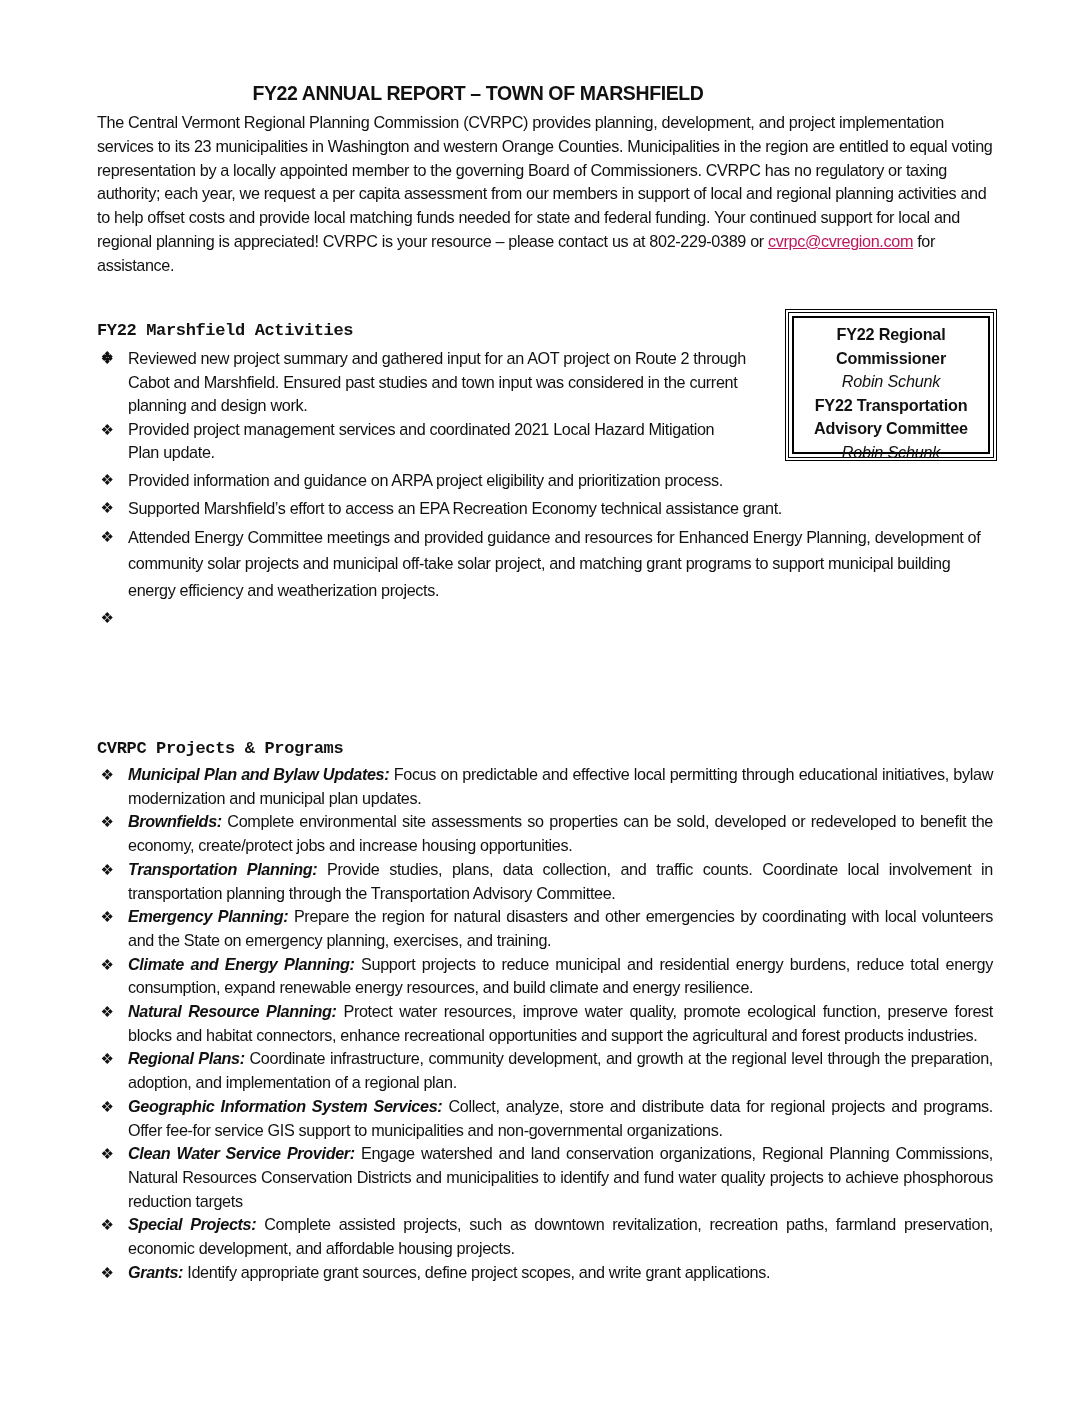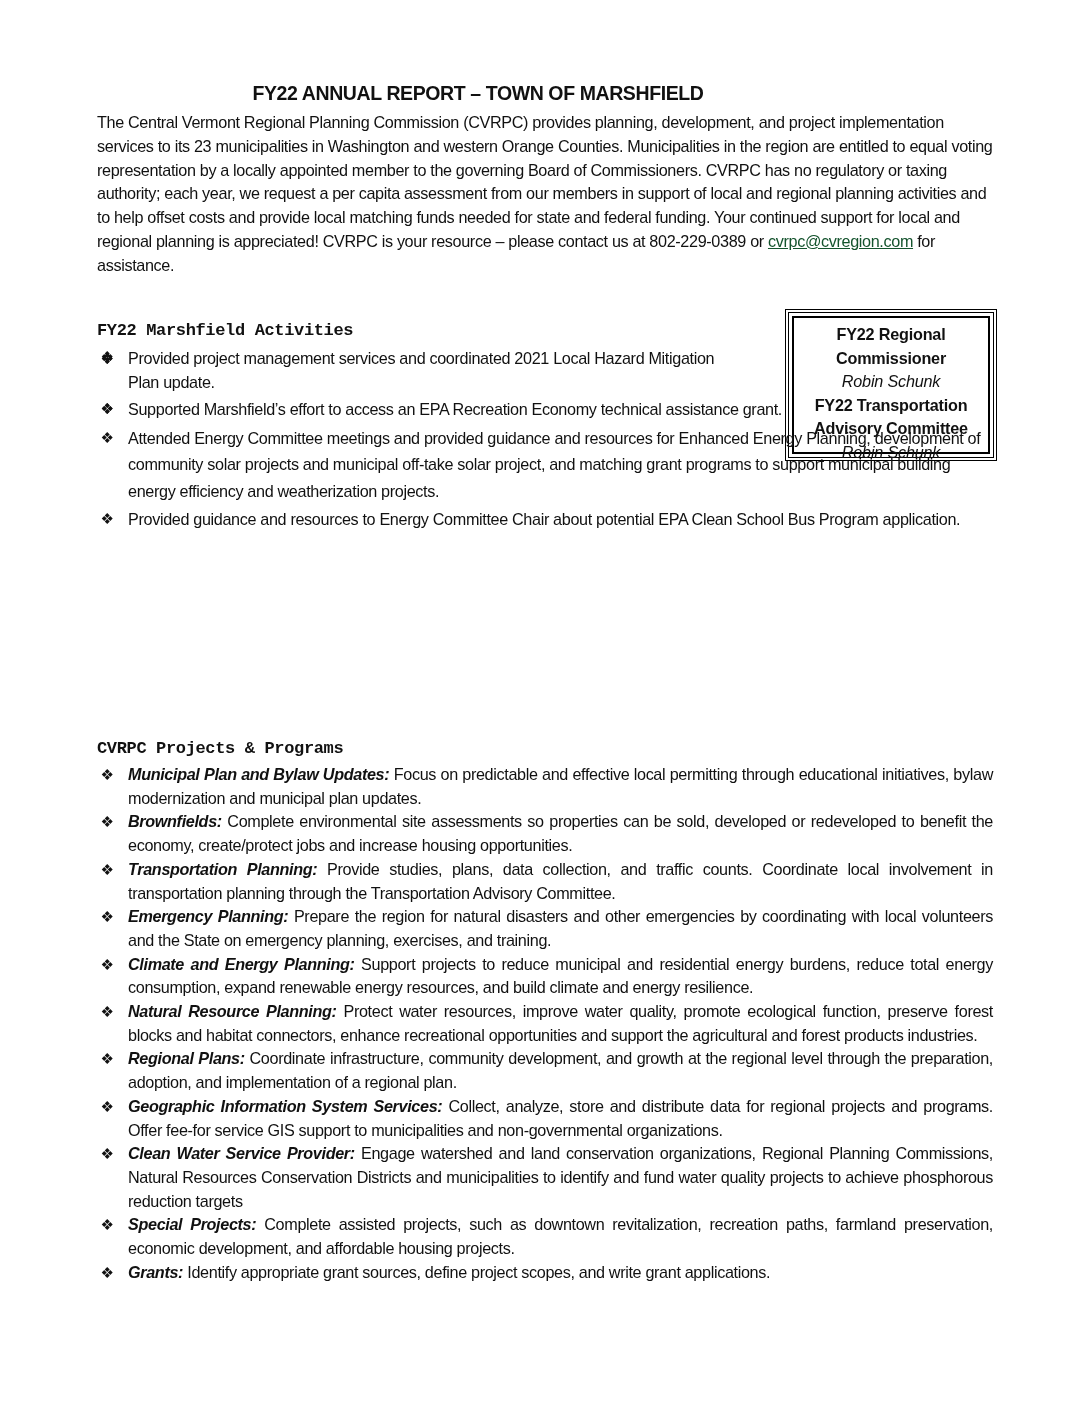--- a/index.html
+++ b/index.html
@@ -3,21 +3,21 @@
 <meta charset="utf-8">
 <style>
   html, body { margin:0; padding:0; background:#ffffff; }
   body { width:1088px; height:1408px; position:relative; overflow:hidden;
          font-family:"Liberation Sans", "DejaVu Sans", sans-serif; color:#111; }
   .page { position:absolute; left:0; top:0; width:1088px; height:1408px; }
   .title { position:absolute; top:82px; left:0; width:956px; text-align:center;
            font-weight:bold; font-size:19.5px; letter-spacing:-0.4px; }
   .intro { position:absolute; top:111px; left:97px; width:900px;
            font-size:16.2px; line-height:23.8px; letter-spacing:-0.35px; }
-  .intro a { color:#14532d; text-decoration:underline; }
+  .intro a { color:#be185d; text-decoration:underline; }
   .h2 { position:absolute; left:97px; font-weight:bold; font-size:17px; letter-spacing:-0.35px;font-family:Liberation Mono, monospace; }
   .list { position:absolute; left:97px; margin:0; padding:0; list-style:none;
           font-size:16.2px; letter-spacing:-0.35px; }
   .list li { position:relative; padding-left:31px; }
   .bullet { position:absolute; left:0; top:0; font-size:15px; width:20px; text-align:center; }
   .act li { line-height:26.5px; }
   .act li.tight { line-height:23.5px; }
   .act .narrow { display:block; width:625px; }
   .proj li { line-height:23.7px; text-align:justify; }
   .proj .term { font-weight:bold; font-style:italic; }
@@ -47,29 +47,30 @@
     </div>
   </div>
 
   <div class="h2" style="top:321px;">FY22 Marshfield Activities</div>
   <ul class="list act" style="top:344px; width:900px;">
     <li>
         <span class="bullet">❖</span>
       </li>
     <li class="tight" style="margin-top:3px;">
         <span class="bullet">❖</span>
+        <span class="narrow" style="width:650px;">Reviewed new project summary and gathered input for an AOT project on Route 2 through Cabot and Marshfield. Ensured past studies and town input was considered in the current planning and design work.</span>
       </li>
     <li class="tight">
         <span class="bullet">❖</span>
         <span class="narrow" style="width:610px;">Provided project management services and coordinated 2021 Local Hazard Mitigation Plan update.</span>
       </li>
-    <li style="margin-top:2px;"><span class="bullet">❖</span></li>
+    <li style="margin-top:2px;"><span class="bullet">❖</span><span>Provided information and guidance on ARPA project eligibility and prioritization process.</span></li>
     <li style="margin-top:2px;"><span class="bullet">❖</span><span>Supported Marshfield’s effort to access an EPA Recreation Economy technical assistance grant.</span></li>
     <li style="margin-top:2px;"><span class="bullet">❖</span><span>Attended Energy Committee meetings and provided guidance and resources for Enhanced Energy Planning, development of community solar projects and municipal off-take solar project, and matching grant programs to support municipal building energy efficiency and weatherization projects.</span></li>
-    <li style="margin-top:2px;"><span class="bullet">❖</span><span>Provided guidance and resources to Energy Committee Chair about potential EPA Clean School Bus Program application.</span></li>
+    <li style="margin-top:2px;"><span class="bullet">❖</span></li>
   </ul>
 
   <div class="h2" style="top:739px;">CVRPC Projects &amp; Programs</div>
   <ul class="list proj" style="top:763px; width:896px;">
     <li><span class="bullet">❖</span><span class="term">Municipal Plan and Bylaw Updates:</span><span> Focus on predictable and effective local permitting through educational initiatives, bylaw modernization and municipal plan updates.</span></li>
     <li><span class="bullet">❖</span><span class="term">Brownfields:</span><span> Complete environmental site assessments so properties can be sold, developed or redeveloped to benefit the economy, create/protect jobs and increase housing opportunities.</span></li>
     <li><span class="bullet">❖</span><span class="term">Transportation Planning:</span><span> Provide studies, plans, data collection, and traffic counts. Coordinate local involvement in transportation planning through the Transportation Advisory Committee.</span></li>
     <li><span class="bullet">❖</span><span class="term">Emergency Planning:</span><span> Prepare the region for natural disasters and other emergencies by coordinating with local volunteers and the State on emergency planning, exercises, and training.</span></li>
     <li><span class="bullet">❖</span><span class="term">Climate and Energy Planning:</span><span> Support projects to reduce municipal and residential energy burdens, reduce total energy consumption, expand renewable energy resources, and build climate and energy resilience.</span></li>
     <li><span class="bullet">❖</span><span class="term">Natural Resource Planning:</span><span> Protect water resources, improve water quality, promote ecological function, preserve forest blocks and habitat connectors, enhance recreational opportunities and support the agricultural and forest products industries.</span></li>

